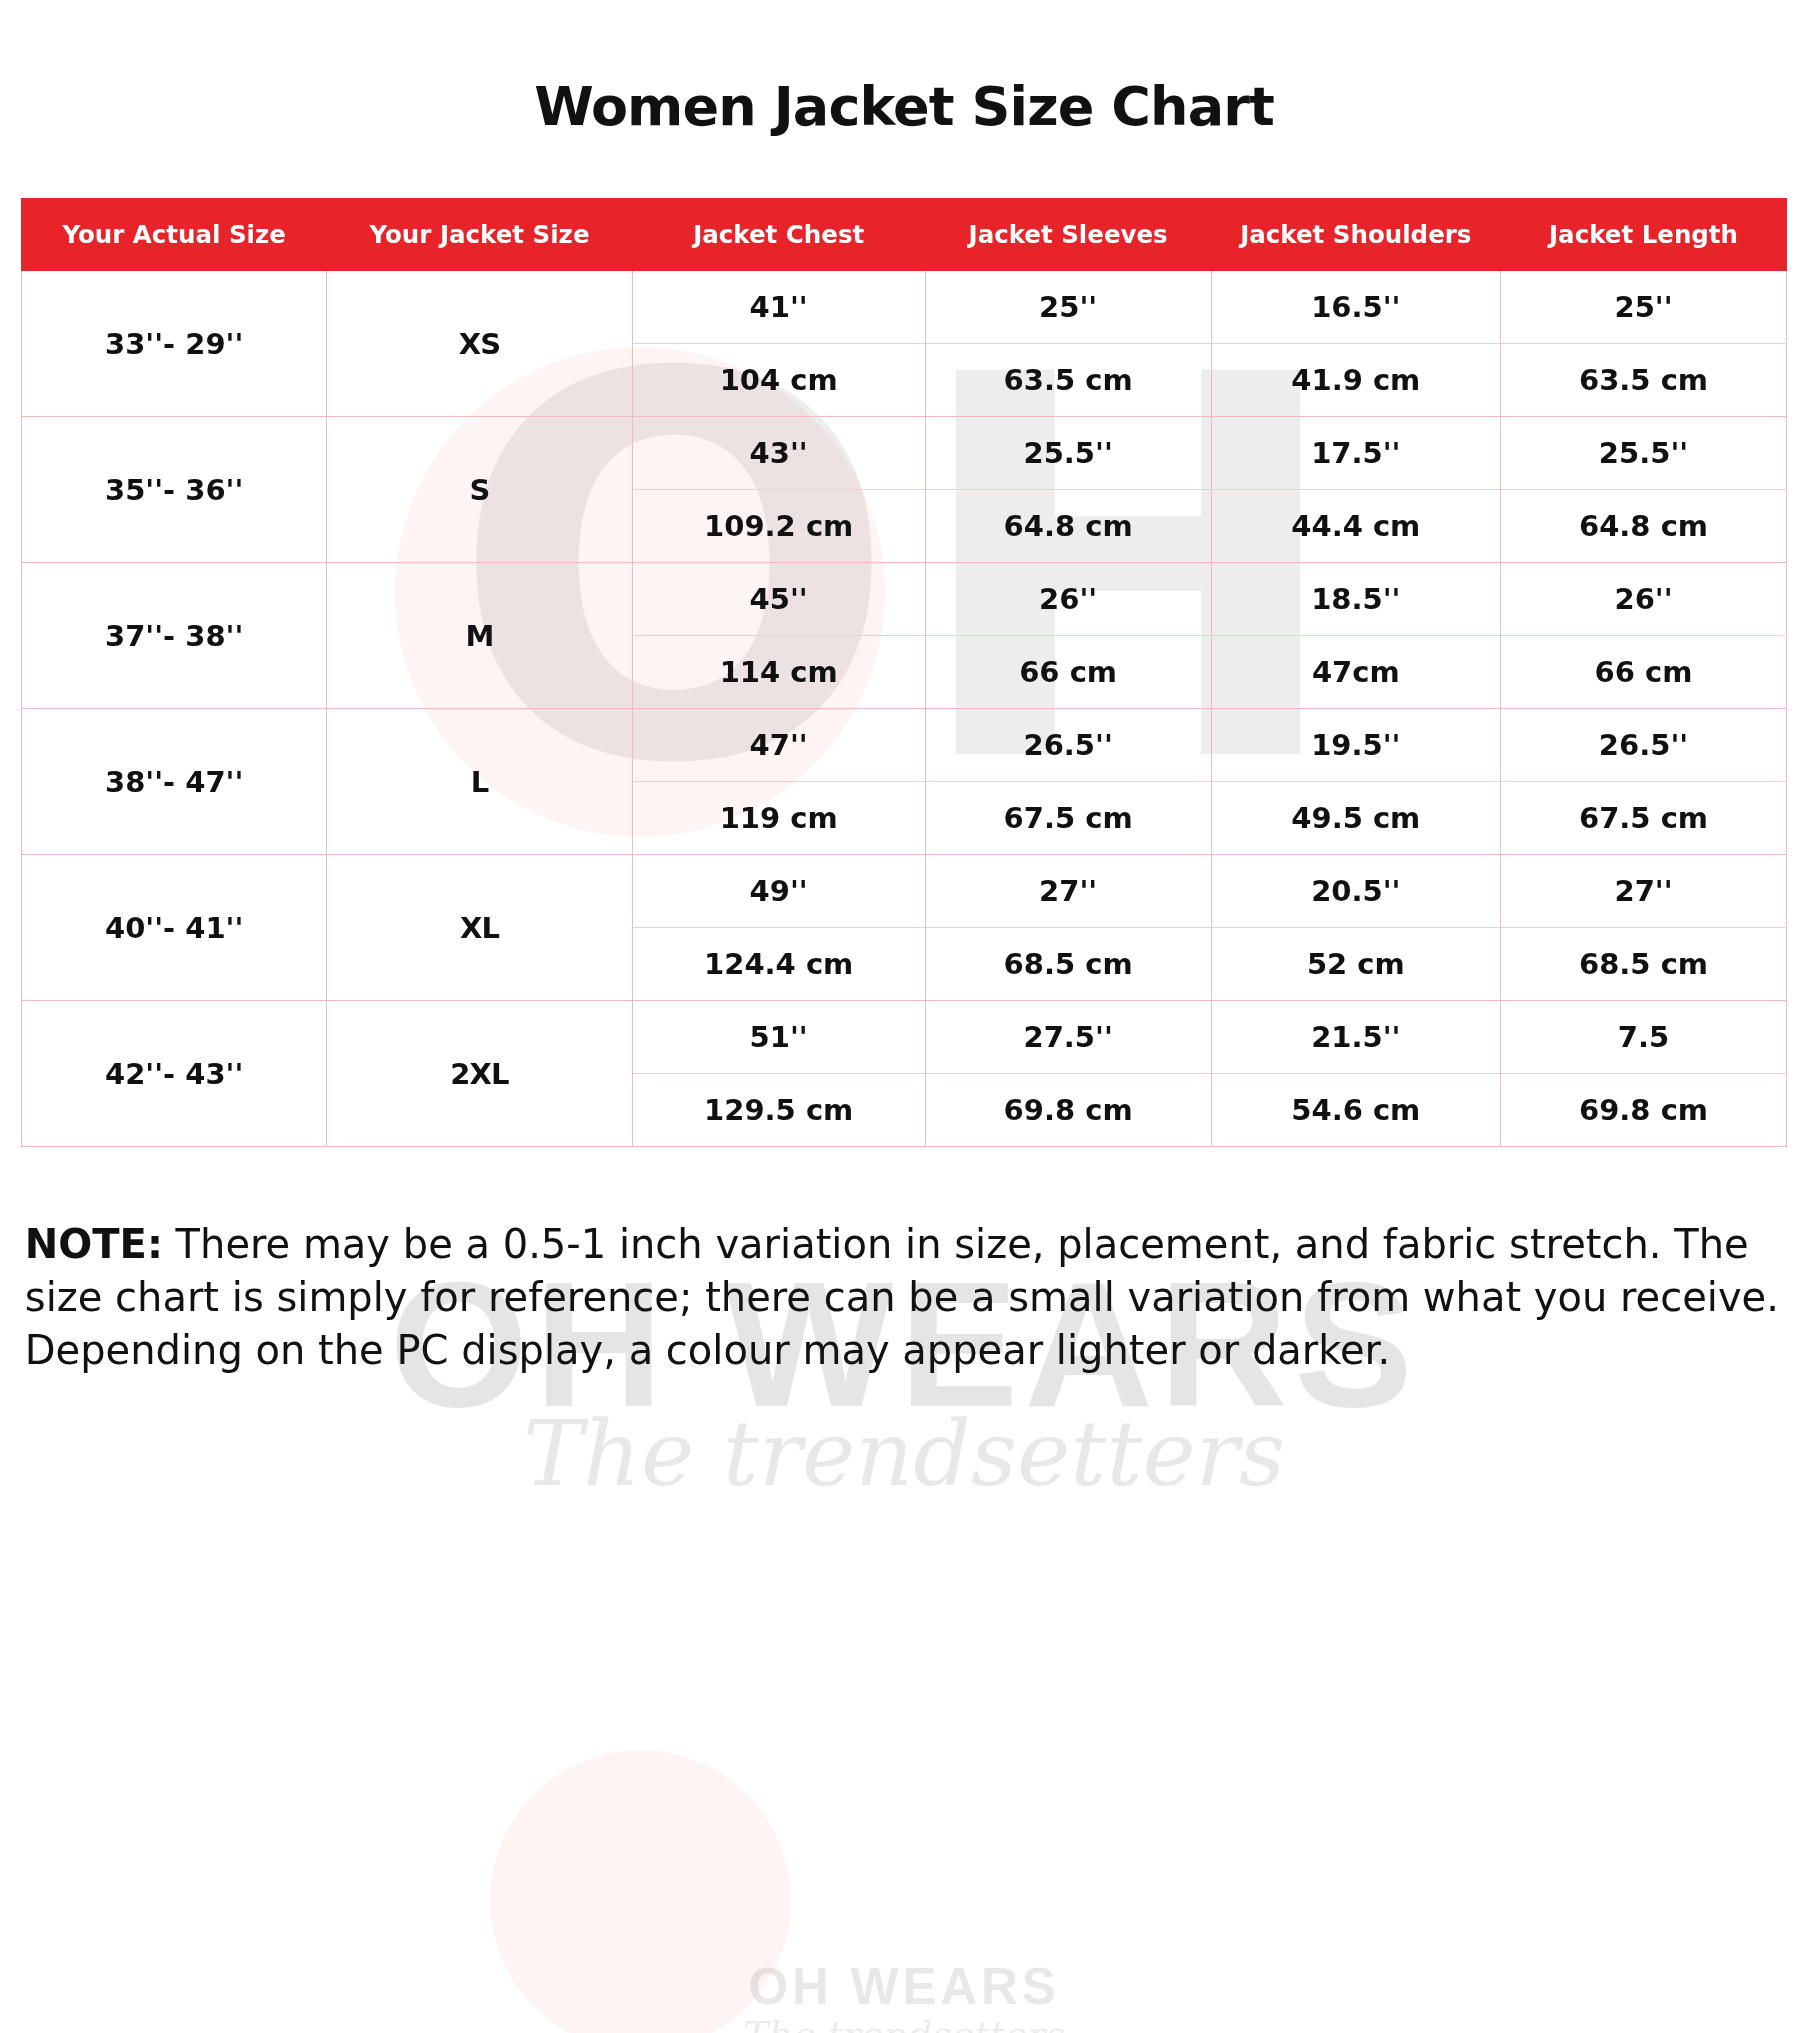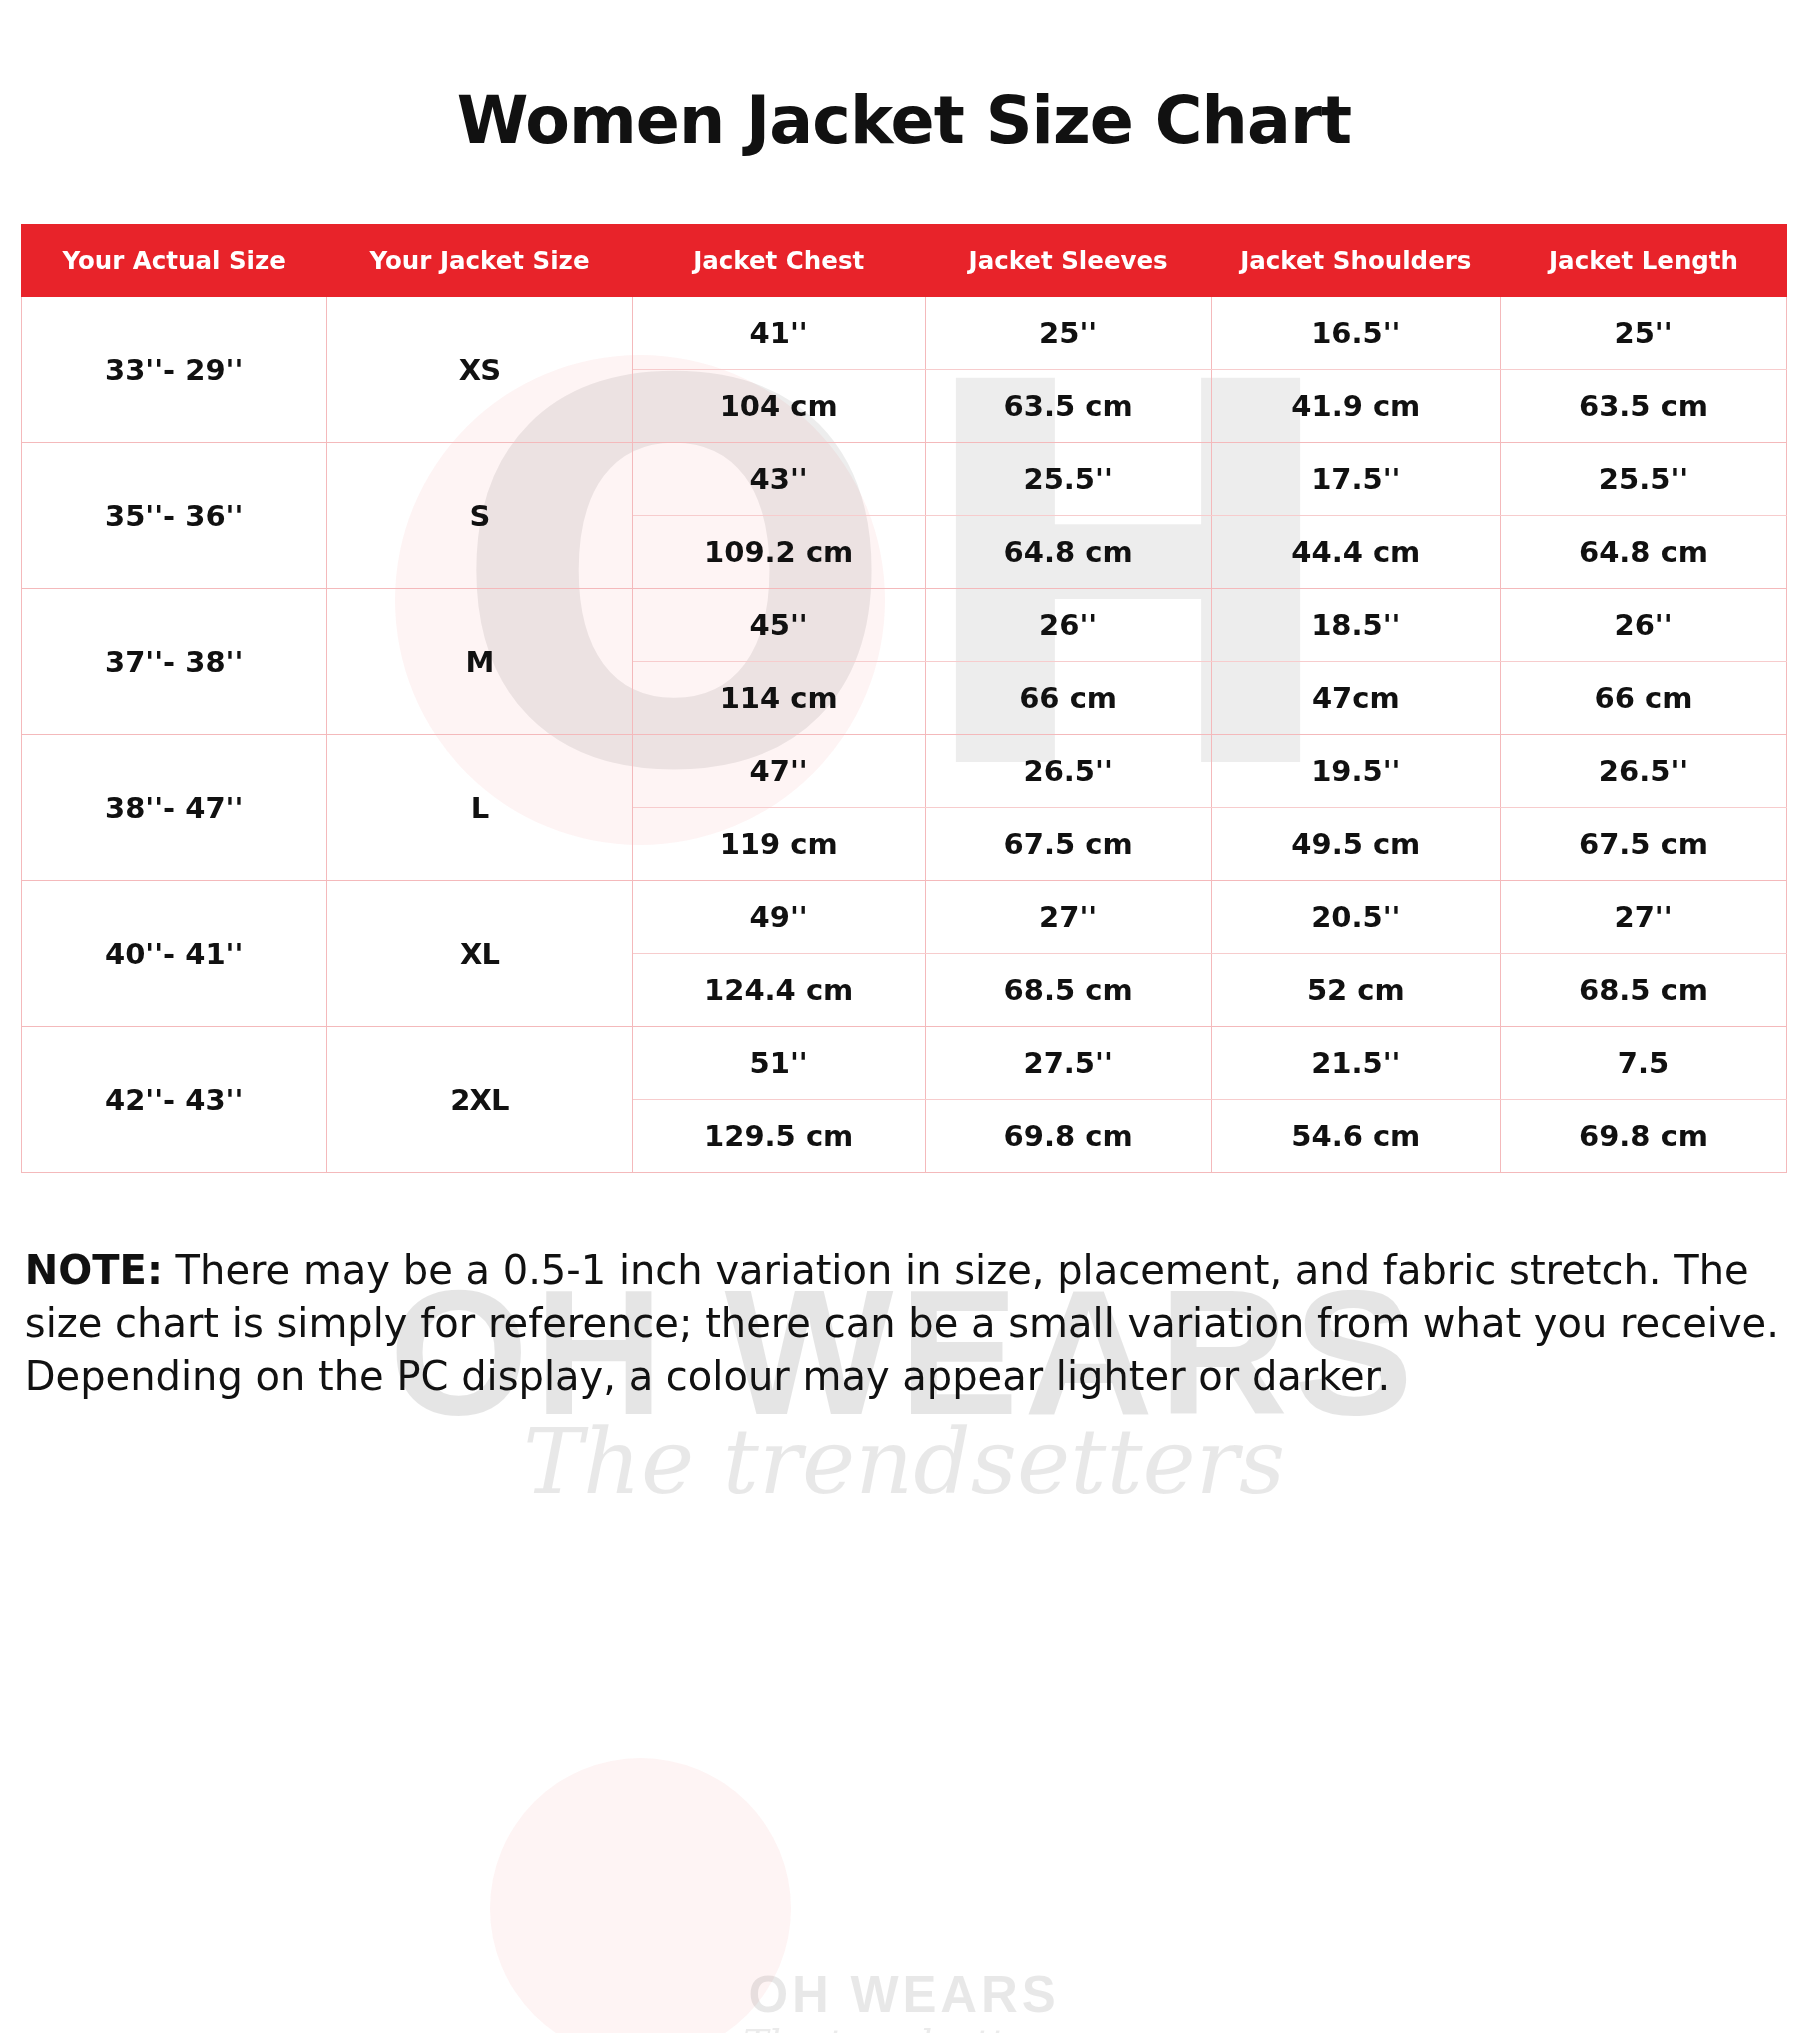--- a/index.html
+++ b/index.html
@@ -99,21 +99,21 @@
     color: rgba(0,0,0,0.08);
   }
 
   
   .title {
     position: relative;
     z-index: 2;
     text-align: center;
     font-family: "DejaVu Sans", sans-serif;
     font-weight: 700;
-    font-size: 65px;
+    font-size: 54px;
     line-height: 1.05;
     padding-top: 43px;
     padding-bottom: 26px;
     letter-spacing: -0.9px;
   }
 
   
   .chart-wrap {
     position: relative;
     z-index: 2;

